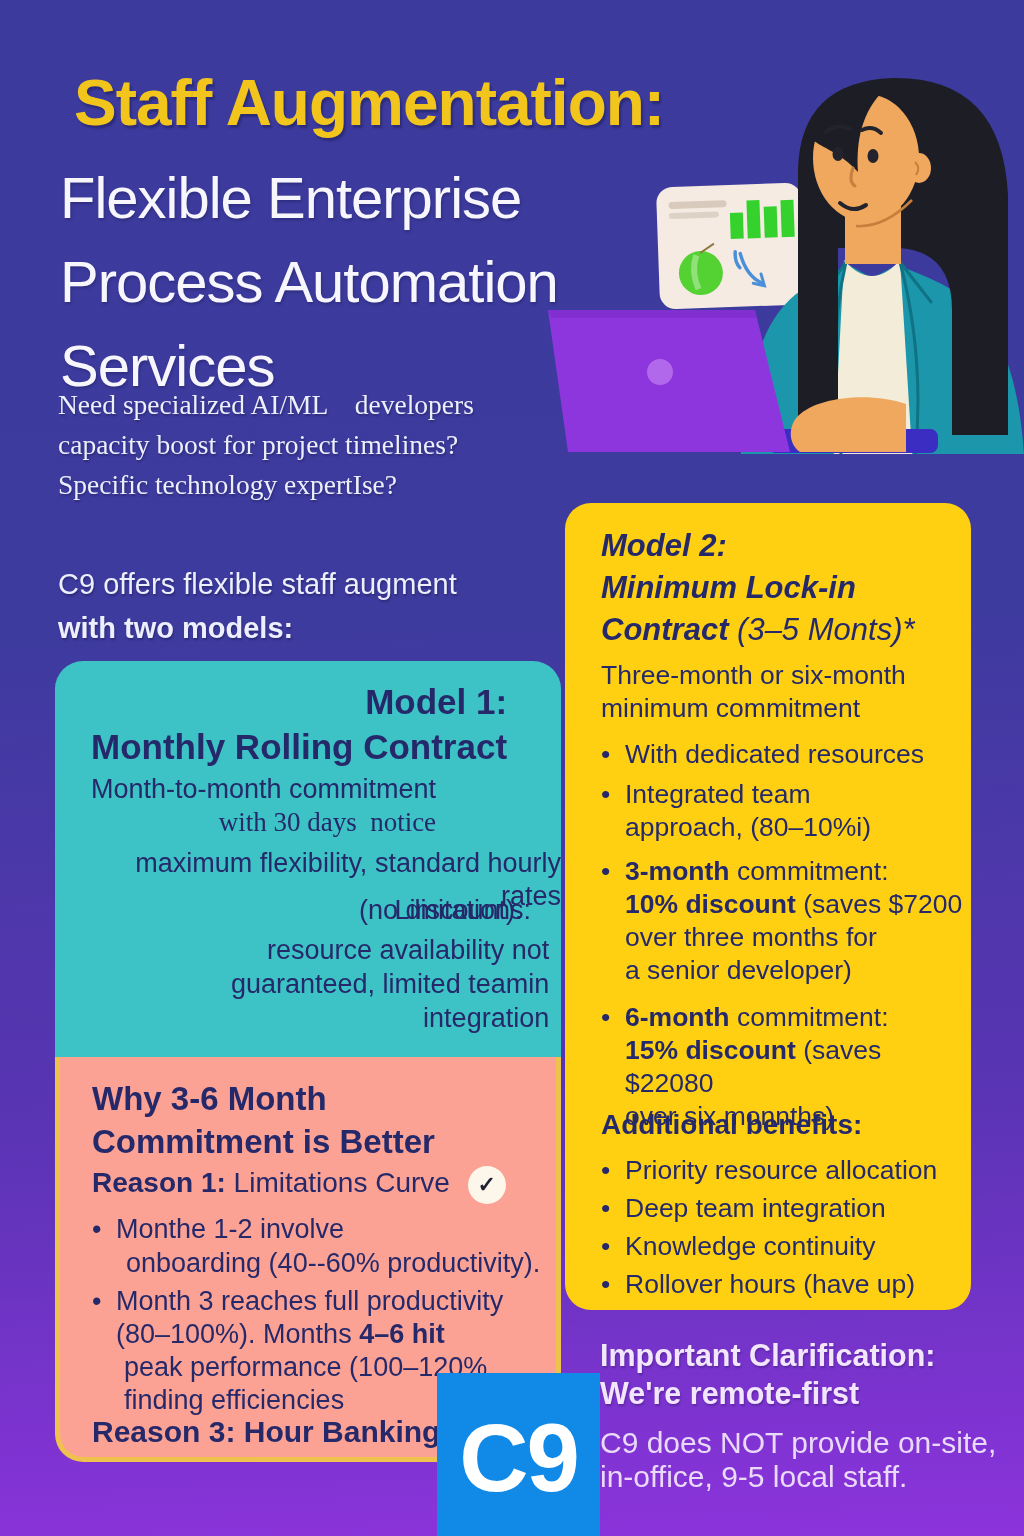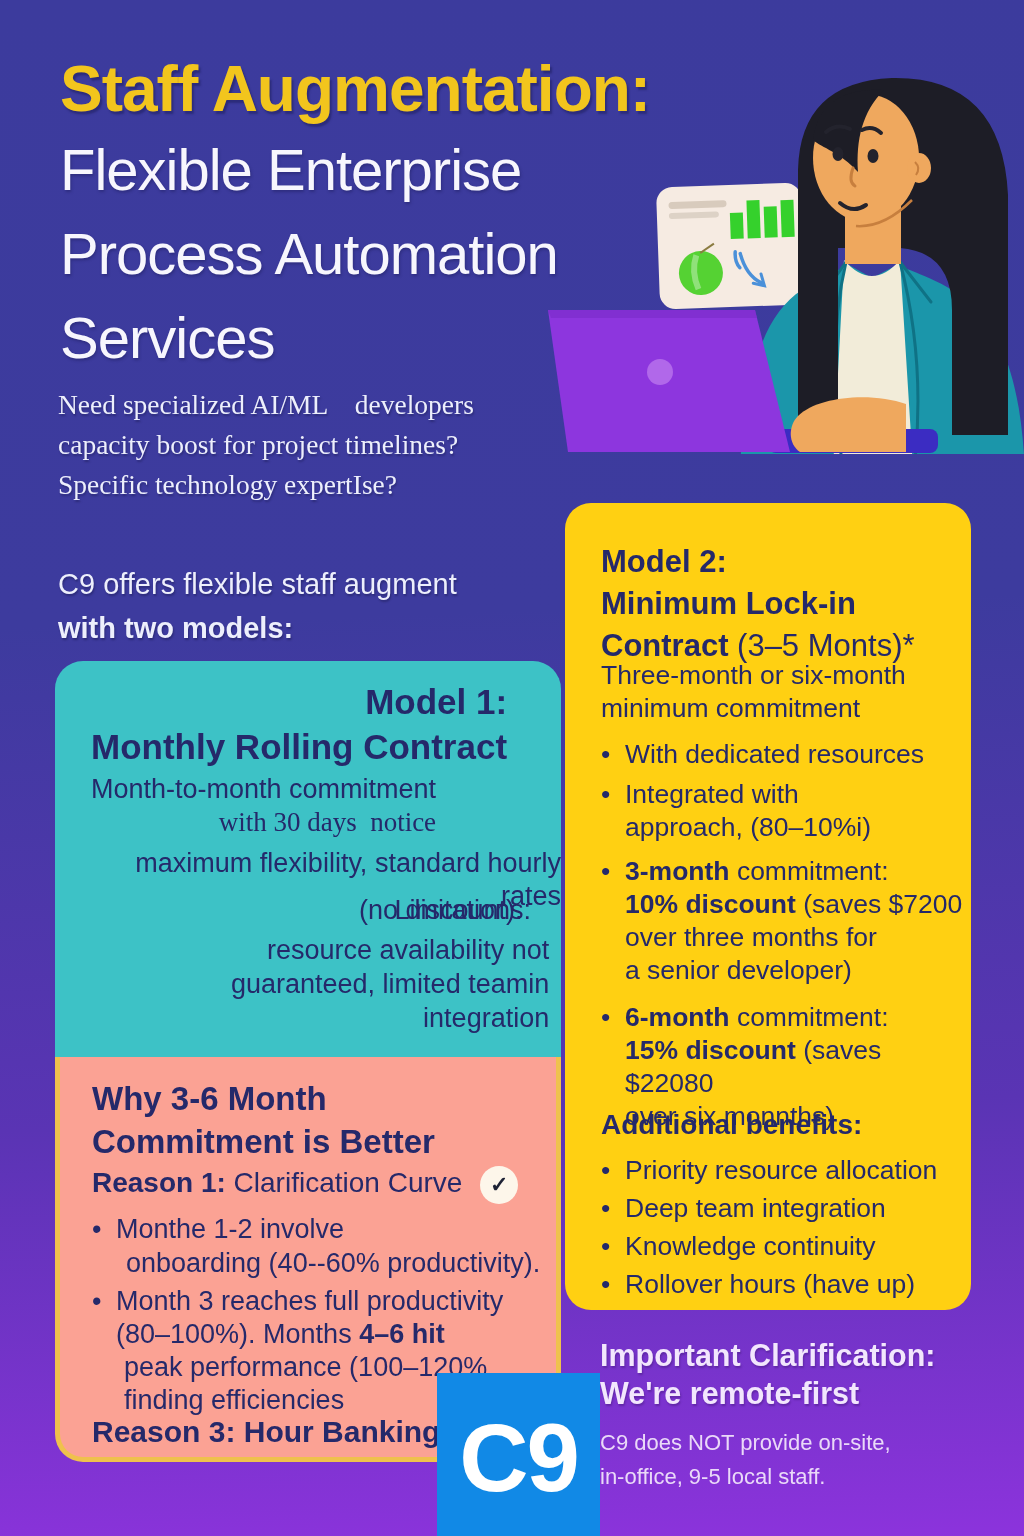--- a/index.html
+++ b/index.html
@@ -5,21 +5,21 @@
   html,body{margin:0;padding:0;}
   .page{
     position:relative;width:1024px;height:1536px;overflow:hidden;
     background:linear-gradient(178deg,#3c3b9d 0%,#3d3b9e 40%,#5a34b4 72%,#8c33dc 100%);
     font-family:"Liberation Sans",sans-serif;
   }
   
   .title-block{position:absolute;left:60px;top:50px;z-index:3;}
   .title-highlight{
     font-size:64px;font-weight:800;color:#f2c51d;line-height:78px;
-    text-shadow:2px 3px 2px rgba(28,28,90,.5);letter-spacing:-1px;margin:0;
+    text-shadow:2px 3px 2px rgba(28,28,90,.5);letter-spacing:-1px;margin:14px;
   }
   .title-line{
     font-size:58px;font-weight:400;color:#f7f6fd;line-height:84px;
     text-shadow:1px 2px 3px rgba(28,28,90,.45);letter-spacing:-1px;
   }
   
   .intro{position:absolute;left:58px;top:385px;z-index:3;color:#edeffc;
     font-size:27.5px;line-height:40px;text-shadow:1px 2px 2px rgba(25,25,75,.45);}
   .pre{white-space:pre;font-family:Liberation Serif, serif;}
   .lead{position:absolute;left:58px;top:562px;z-index:3;color:#edeffc;
@@ -50,21 +50,21 @@
   .body-sm{font-size:26.5px;line-height:33px;}
   .bold{font-weight:800;}
   .row{display:flex;}
   .dot{width:24px;flex:none;}
   
   .benefit{font-size:26.5px;line-height:38px;display:flex;}
   
   .clarification{position:absolute;left:600px;top:1336px;z-index:3;}
   .clarification h2{font-size:30.5px;font-weight:800;line-height:38px;margin:0;
     color:#f2e6fd;text-shadow:1px 2px 2px rgba(40,10,80,.3);}
-  .clarification .body{margin-top:14px;font-size:22px;line-height:34px;color:#ead9f8;}
+  .clarification .body{margin-top:14px;font-size:30px;line-height:34px;color:#ead9f8;}
   
   .logo{position:absolute;left:437px;top:1373px;width:163px;height:170px;
     background:#1189e6;z-index:4;display:flex;align-items:center;justify-content:center;}
   .logo-text{color:#ffffff;font-size:96px;font-weight:600;letter-spacing:-2px;}
   
   .illus{position:absolute;left:500px;top:58px;z-index:1;}
 </style>
 </head>
 <body>
 
@@ -177,21 +177,21 @@
       <div>integration</div>
     </div>
   </div>
 
   <div class="card card-pink">
     <h2 class="abs" style="left:32px;top:20px;">
       <div>Why 3-6 Month</div>
       <div>Commitment is Better</div>
     </h2>
     <div class="abs reason" style="left:32px;top:108px;">
-      <span class="bold">Reason 1:</span><span> Clarification Curve</span>
+      <span class="bold">Reason 1:</span><span> Limitations Curve</span>
       <span class="badge">✓</span>
     </div>
     <div class="abs body-text row" style="left:32px;top:155px;line-height:34px;">
       <span class="dot">•</span>
       <div>
         <div>Monthe 1-2 involve</div>
         <div style="padding-left:10px;">onboarding (40--60% productivity).</div>
       </div>
     </div>
     <div class="abs body-text row" style="left:32px;top:228px;line-height:33px;">
@@ -200,37 +200,37 @@
         <div>Month 3 reaches full productivity</div>
         <div><span>(80–100%). Months </span><span class="bold">4–6 hit</span></div>
         <div style="padding-left:8px;">peak performance (100–120%.</div>
         <div style="padding-left:8px;">finding efficiencies</div>
       </div>
     </div>
     <div class="abs bold" style="left:32px;top:358px;font-size:30px;">Reason 3: Hour Banking</div>
   </div>
 
   <div class="card card-yellow">
-    <h2 class="abs" style="left:36px;top:38px;">
+    <h2 class="abs" style="left:36px;top:22px;font-style:italic;">
       <div>Model 2:</div>
       <div>Minimum Lock-in</div>
       <div><span>Contract</span><span class="normal"> (3–5 Monts)*</span></div>
     </h2>
     <div class="abs body-sm" style="left:36px;top:156px;">
       <div>Three-month or six-month</div>
       <div>minimum commitment</div>
     </div>
     <div class="abs body-sm row" style="left:36px;top:235px;">
       <span class="dot">•</span>
       <div>With dedicated resources</div>
     </div>
     <div class="abs body-sm row" style="left:36px;top:275px;">
       <span class="dot">•</span>
       <div>
-        <div>Integrated with</div>
+        <div>Integrated team</div>
         <div>approach, (80–10%i)</div>
       </div>
     </div>
     <div class="abs body-sm row" style="left:36px;top:352px;">
       <span class="dot">•</span>
       <div>
         <div><span class="bold">3-month</span><span> commitment:</span></div>
         <div><span class="bold">10% discount</span><span> (saves $7200</span></div>
         <div>over three months for</div>
         <div>a senior developer)</div>

